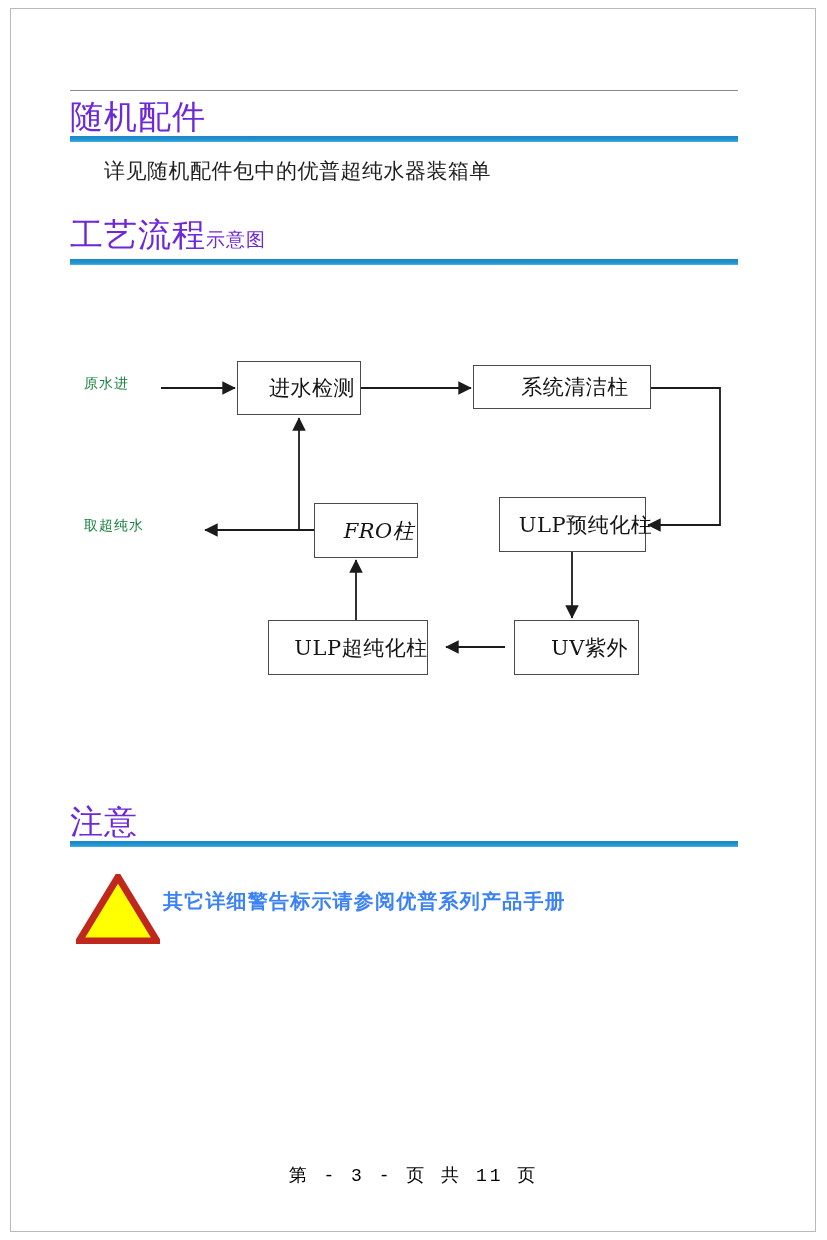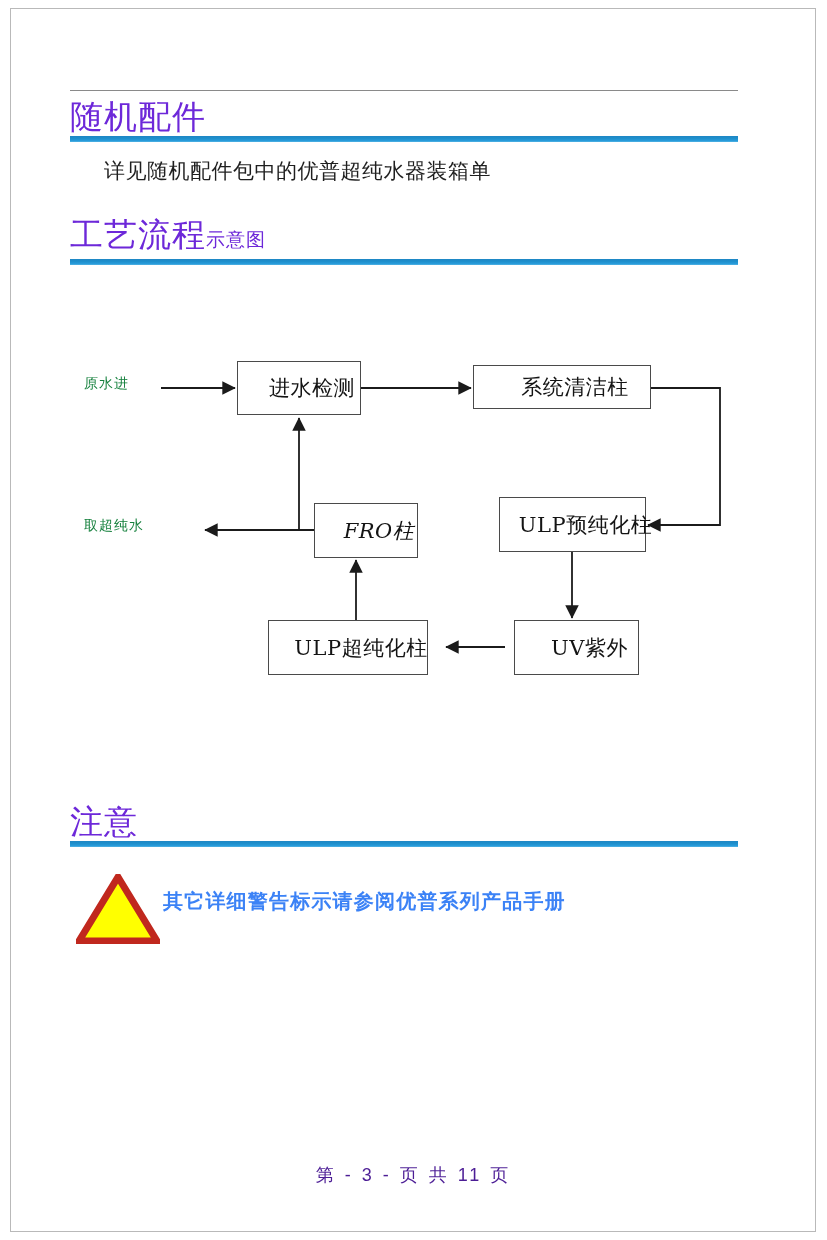--- a/index.html
+++ b/index.html
@@ -133,23 +133,23 @@
     color: #3b82f6;
   }
 
   
   .footer {
     position: absolute;
     left: 0;
     top: 1163px;
     width: 827px;
     text-align: center;
-    font-family: Liberation Sans, sans-serif;
+    font-family: Liberation Mono, monospace;
     font-size: 18px;
-    color: #4c1d95;
+    color: #000000;
     letter-spacing: 3px;
   }
 </style>
 </head>
 <body>
 
 <div class="page">
 
   <div class="page-frame"></div>
 

